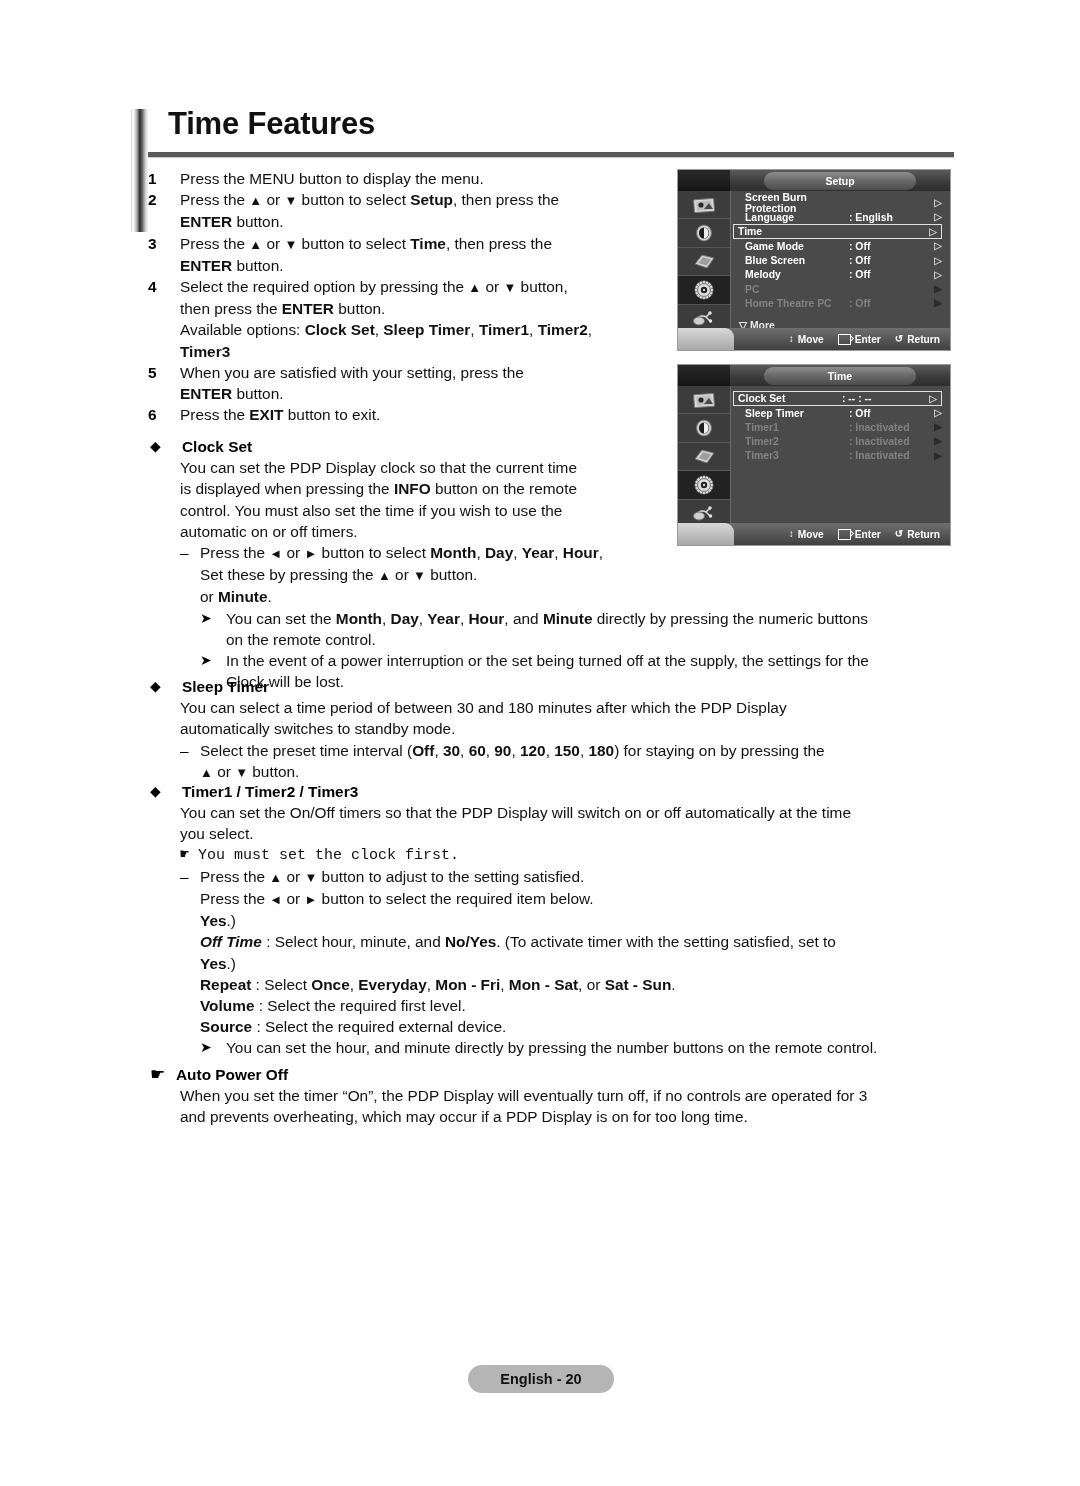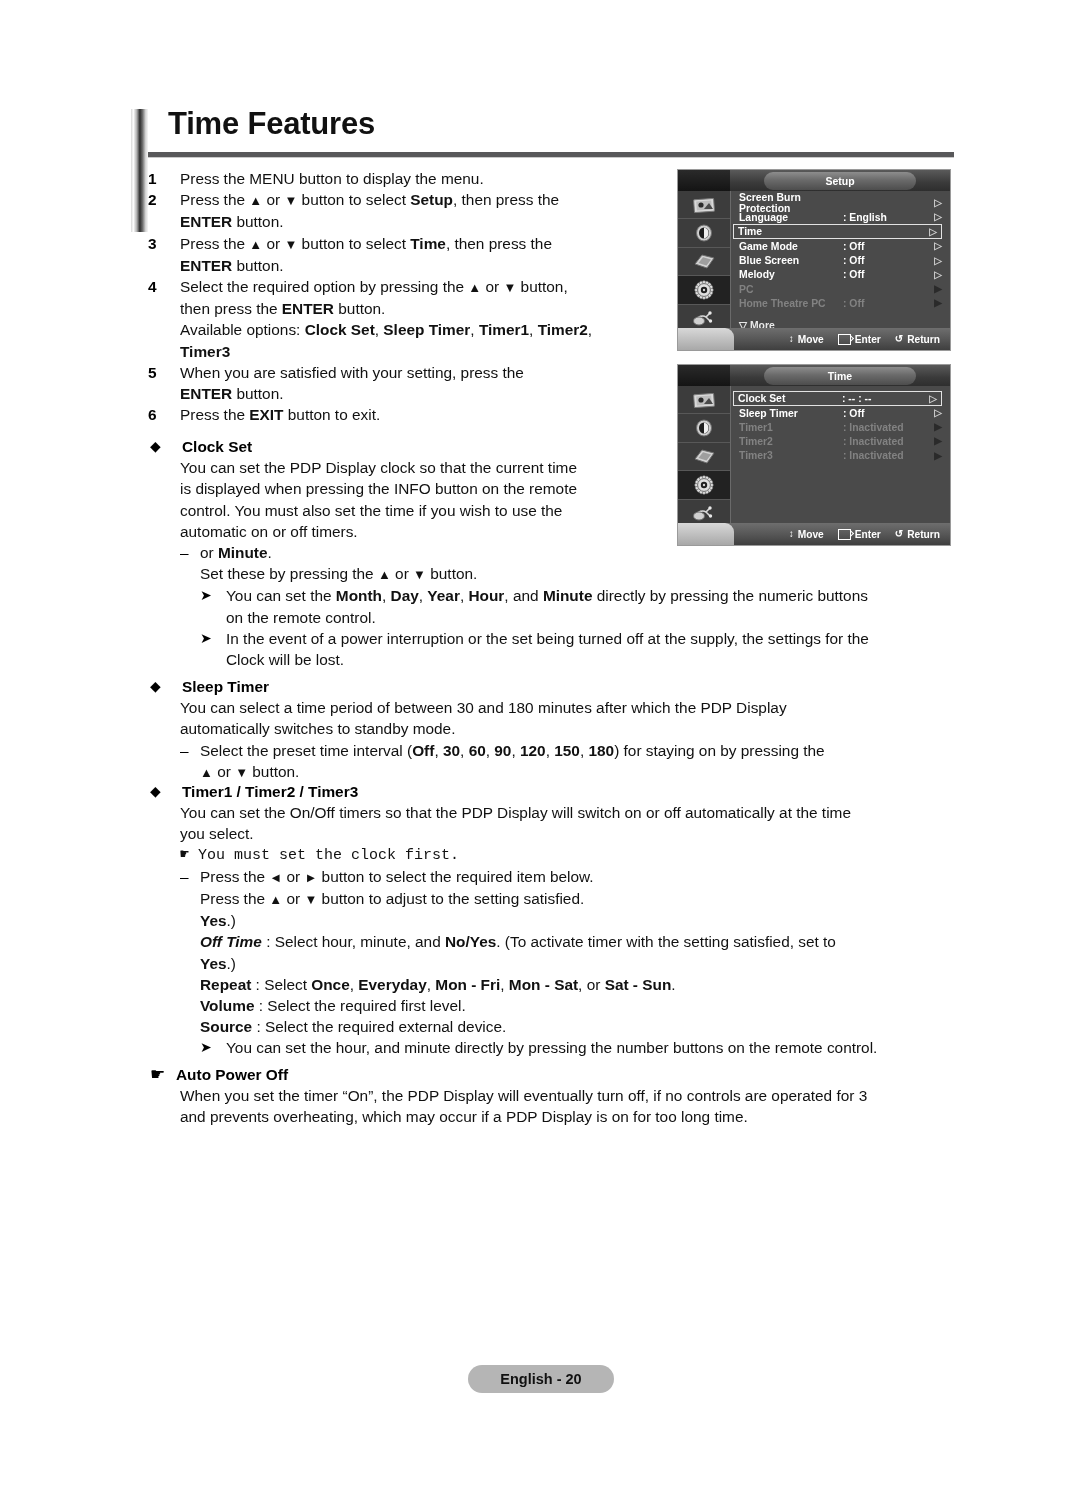--- a/index.html
+++ b/index.html
@@ -205,21 +205,21 @@
     padding-top: 5px;
   }
   .osd-row {
     position: relative;
     height: 14.2px;
     display: flex;
     align-items: center;
     font-size: 10.4px;
     font-weight: bold;
     color: #ffffff;
-    padding-left: 8px;
+    padding-left: 14px;
     box-sizing: border-box;
   }
   .osd-row.dim { color: #828282; }
   .osd-row.sel {
     border: 1px solid #e2e2e2;
     height: 15px;
     margin-left: 2px;
     margin-right: 8px;
     padding-left: 4px;
   }
@@ -359,29 +359,30 @@
         </div>
       </div>
     </div>
 
   <div class="full" id="sec-clock" style="top:436px;">
       <div class="dia-head">
         <div class="dia">◆</div>
         <div class="dia-label">Clock Set</div>
       </div>
       <div class="ln indent1"><span>You can set the PDP Display clock so that the current time</span></div>
-      <div class="ln indent1"><span>is displayed when pressing the </span><span style="font-weight: normal;">INFO</span><span> button on the remote</span></div>
+      <div class="ln indent1"><span>is displayed when pressing the </span><span style="font-weight: bold;">INFO</span><span> button on the remote</span></div>
       <div class="ln indent1"><span>control. You must also set the time if you wish to use the</span></div>
       <div class="ln indent1"><span>automatic on or off timers.</span></div>
       <div class="indent1">
         <div class="dash-row">
           <div class="dash-mark">–</div>
           <div class="dash-body">
+            <div class="ln "><span>Press the </span><span class="arrows">◄</span><span> or </span><span class="arrows">►</span><span> button to select </span><span style="font-weight: bold;">Month</span><span>, </span><span style="font-weight: bold;">Day</span><span>, </span><span style="font-weight: bold;">Year</span><span>, </span><span style="font-weight: bold;">Hour</span><span>,</span></div>
+            <div class="ln "><span>Set these by pressing the </span><span class="arrows">▲</span><span> or </span><span class="arrows">▼</span><span> button.</span></div>
             <div class="ln "><span>or </span><span style="font-weight: bold;">Minute</span><span>.</span></div>
-            <div class="ln "><span>Set these by pressing the </span><span class="arrows">▲</span><span> or </span><span class="arrows">▼</span><span> button.</span></div>
           </div>
         </div>
       </div>
       <div class="note-row indent2">
         <div class="note-mark">➤</div>
         <div class="note-body">
           <div class="ln "><span>You can set the </span><span style="font-weight: bold;">Month</span><span>, </span><span style="font-weight: bold;">Day</span><span>, </span><span style="font-weight: bold;">Year</span><span>, </span><span style="font-weight: bold;">Hour</span><span>, and </span><span style="font-weight: bold;">Minute</span><span> directly by pressing the numeric buttons</span></div>
           <div class="ln "><span>on the remote control.</span></div>
         </div>
       </div>
@@ -417,22 +418,22 @@
         <div class="dia">◆</div>
         <div class="dia-label">Timer1 / Timer2 / Timer3</div>
       </div>
       <div class="ln indent1"><span>You can set the On/Off timers so that the PDP Display will switch on or off automatically at the time</span></div>
       <div class="ln indent1"><span>you select.</span></div>
       <div class="ln indent1 hand"><span>☛ </span><span>You must set the clock first.</span></div>
       <div class="indent1">
         <div class="dash-row">
           <div class="dash-mark">–</div>
           <div class="dash-body">
+            <div class="ln "><span>Press the </span><span class="arrows">▲</span><span> or </span><span class="arrows">▼</span><span> button to adjust to the setting satisfied.</span></div>
             <div class="ln "><span>Press the </span><span class="arrows">◄</span><span> or </span><span class="arrows">►</span><span> button to select the required item below.</span></div>
-            <div class="ln "><span>Press the </span><span class="arrows">▲</span><span> or </span><span class="arrows">▼</span><span> button to adjust to the setting satisfied.</span></div>
             <div class="ln "><span style="font-weight: bold;">Yes</span><span>.)</span></div>
             <div class="ln "><span style="font-weight: bold; font-style: italic;">Off Time</span><span> : Select hour, minute, and </span><span style="font-weight: bold;">No/Yes</span><span>. (To activate timer with the setting satisfied, set to</span></div>
             <div class="ln "><span style="font-weight: bold;">Yes</span><span>.)</span></div>
             <div class="ln "><span style="font-weight: bold;">Repeat</span><span> : Select </span><span style="font-weight: bold;">Once</span><span>, </span><span style="font-weight: bold;">Everyday</span><span>, </span><span style="font-weight: bold;">Mon - Fri</span><span>, </span><span style="font-weight: bold;">Mon - Sat</span><span>, or </span><span style="font-weight: bold;">Sat - Sun</span><span>.</span></div>
             <div class="ln "><span style="font-weight: bold;">Volume</span><span> : Select the required first level.</span></div>
             <div class="ln "><span style="font-weight: bold;">Source</span><span> : Select the required external device.</span></div>
           </div>
         </div>
       </div>
       <div class="note-row indent2">

